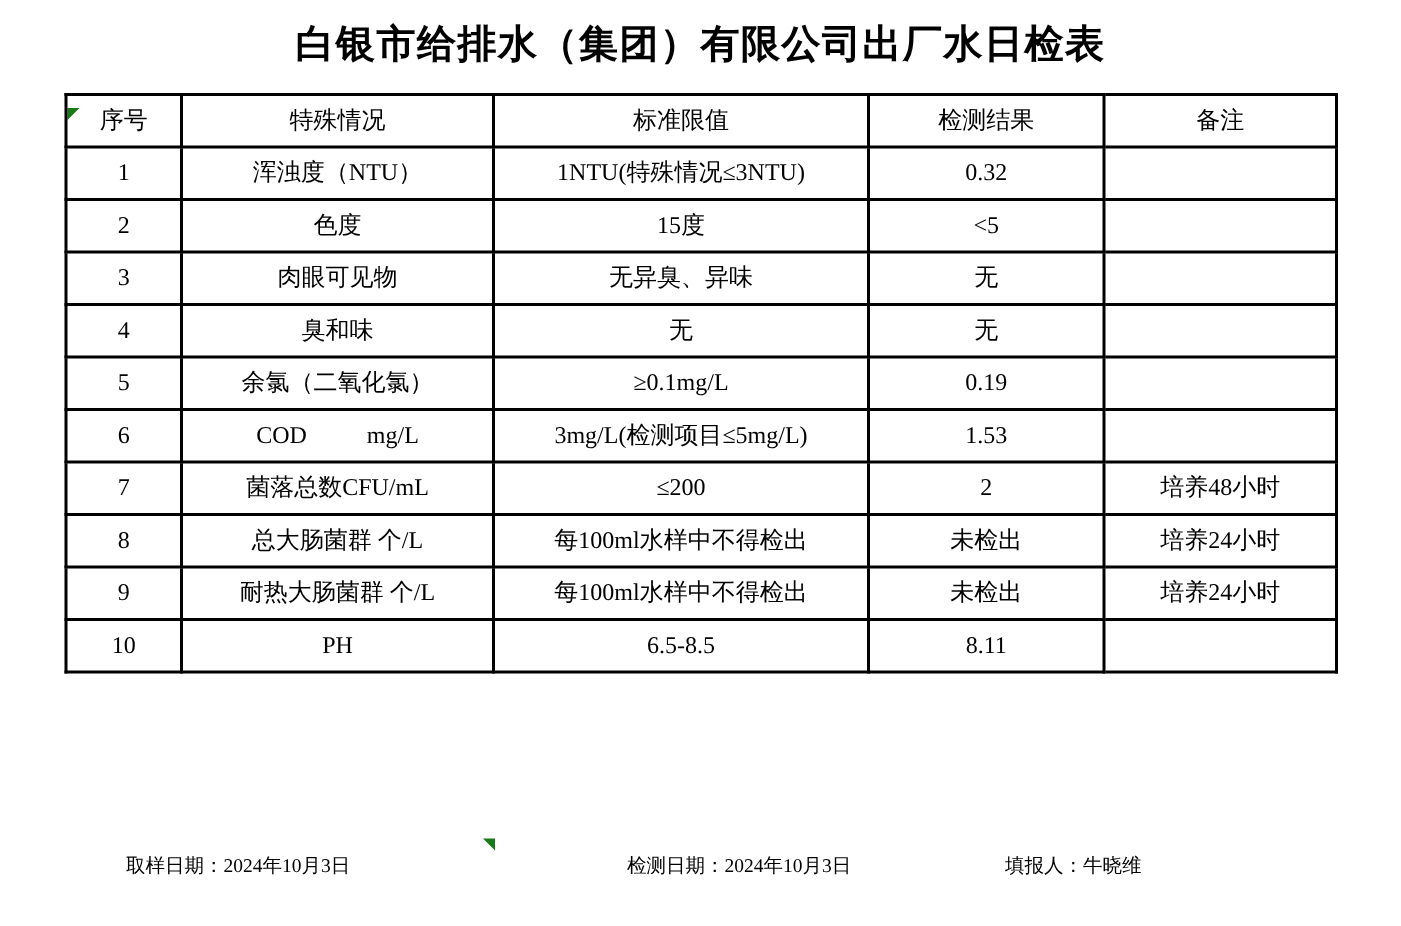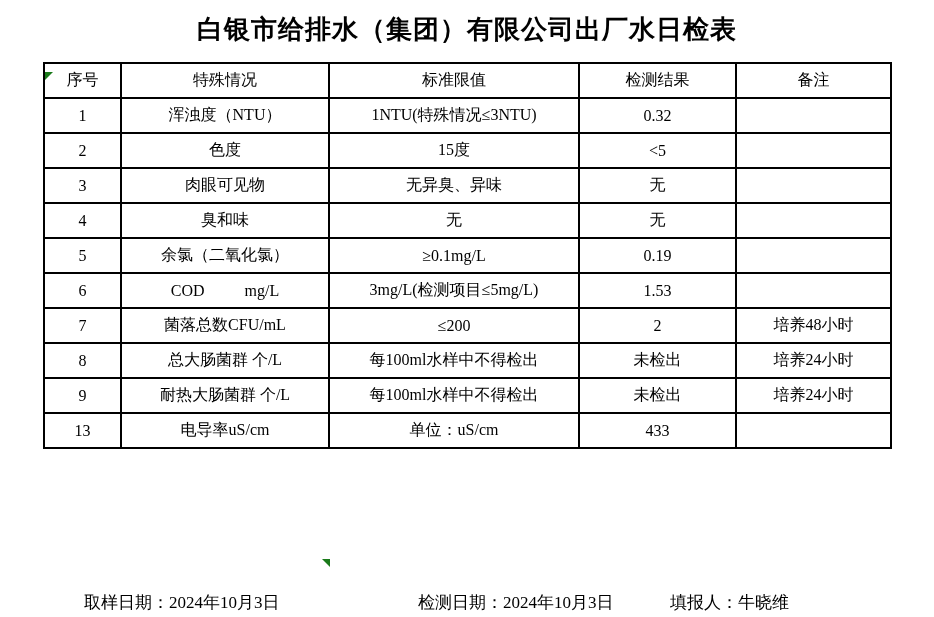--- a/index.html
+++ b/index.html
@@ -46,23 +46,22 @@
     overflow: hidden;
   }
   col.c-no     { width: 77px;  }
   col.c-item   { width: 208px; }
   col.c-std    { width: 250px; }
   col.c-result { width: 157px; }
   col.c-remark { width: 155px; }
   .footer-line span {
     position: absolute;
     top: 568px;
-    font-size: 17px;
+    font-size: 13px;
     white-space: nowrap;
-    margin-top: 23px;
   }
   .footer-sampling { left: 84px;  }
   .footer-testdate { left: 418px; }
   .footer-reporter { left: 670px; }
   .corner-marker-top {
     position: absolute;
     left: 45px;
     top: 72px;
     width: 0;
     height: 0;
@@ -160,24 +159,24 @@
     <td>培养24小时</td>
   </tr>
   <tr>
     <td>9</td>
     <td>耐热大肠菌群 个/L</td>
     <td>每100ml水样中不得检出</td>
     <td>未检出</td>
     <td>培养24小时</td>
   </tr>
   <tr>
-    <td>13</td>
-    <td>电导率uS/cm</td>
-    <td>单位：uS/cm</td>
-    <td>433</td>
+    <td>10</td>
+    <td>PH</td>
+    <td>6.5-8.5</td>
+    <td>8.11</td>
     <td></td>
   </tr>
 </tbody>
   </table>
 
 <div class="footer-line">
   <span class="footer-sampling">取样日期：2024年10月3日</span>
   <span class="footer-testdate">检测日期：2024年10月3日</span>
   <span class="footer-reporter">填报人：牛晓维</span>
 </div>

